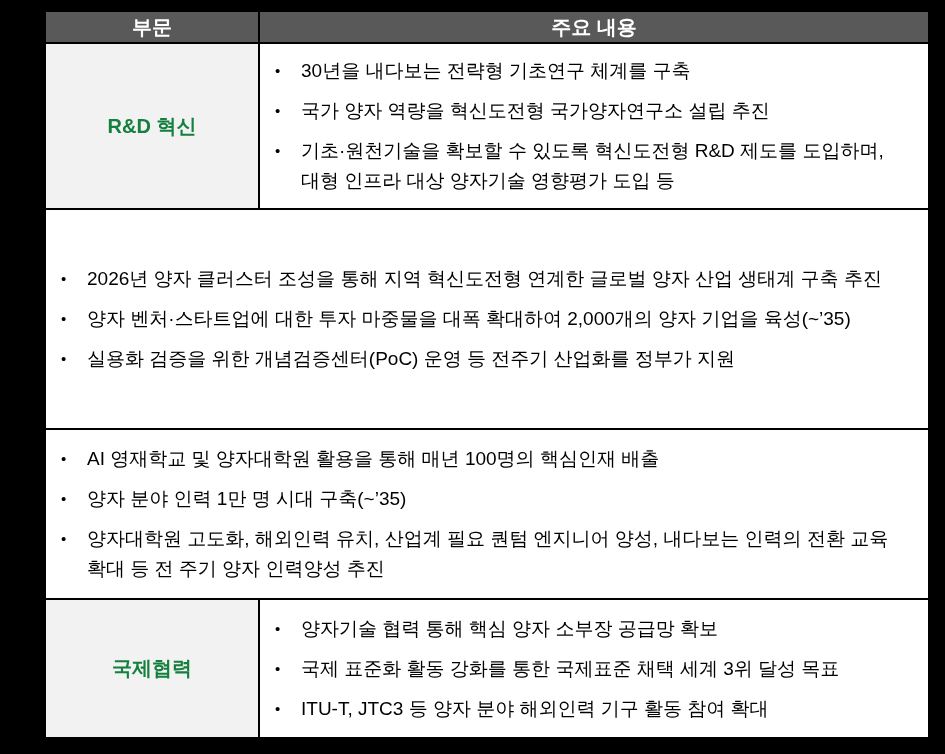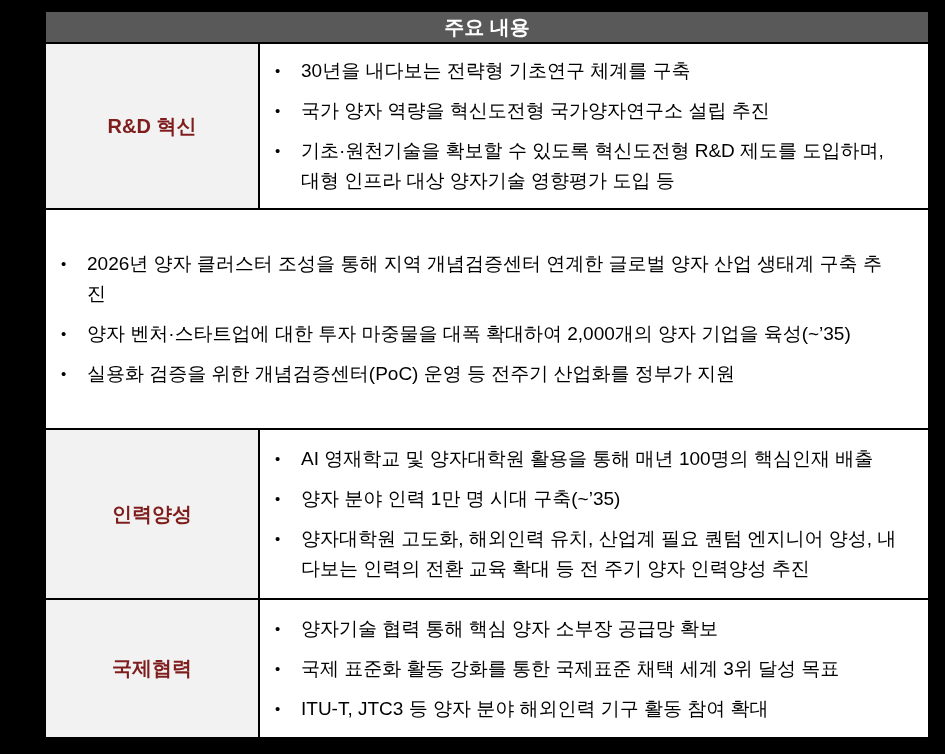--- a/index.html
+++ b/index.html
@@ -31,21 +31,21 @@
     justify-content: center;
   }
   .cat-col { flex: 0 0 214px; width: 214px; border-right: 2px solid #000000; }
   .content-col { flex: 1 1 auto; }
 
   .cat-cell {
     flex: 0 0 214px;
     width: 214px;
     border-right: 2px solid #000000;
     background: #f2f2f2;
-    color: #7f1d1d;
+    color: #15803d;
     font-weight: 700;
     font-size: 20px;
     display: flex;
     align-items: center;
     justify-content: center;
     text-align: center;
   }
   .content-cell {
     flex: 1 1 auto;
     background: #ffffff;
@@ -76,20 +76,21 @@
     padding-left: 3px;
   }
   .bullet-text { flex: 1 1 auto; word-break: normal; }
 </style>
 </head>
 <body>
 
 <div class="table-wrap">
 
   <div class="t-row hdr-row">
+    <div class="hdr-cell cat-col">부문</div>
     <div class="hdr-cell content-col">주요 내용</div>
   </div>
 
   <div class="t-row row-1">
     <div class="cat-cell">R&amp;D 혁신</div>
     <div class="content-cell">
       <div class="bullet-item">
         <span class="bullet-dot">•</span>
         <span class="bullet-text">30년을 내다보는 전략형 기초연구 체계를 구축</span>
       </div>
@@ -101,35 +102,34 @@
         <span class="bullet-dot">•</span>
         <span class="bullet-text">기초·원천기술을 확보할 수 있도록 혁신도전형 R&amp;D 제도를 도입하며, 대형 인프라 대상 양자기술 영향평가 도입 등</span>
       </div>
     </div>
   </div>
 
   <div class="t-row row-2">
     <div class="content-cell">
       <div class="bullet-item">
         <span class="bullet-dot">•</span>
-        <span class="bullet-text">2026년 양자 클러스터 조성을 통해 지역 개념검증센터 연계한 글로벌 양자 산업 생태계 구축 추진</span>
+        <span class="bullet-text">2026년 양자 클러스터 조성을 통해 지역 혁신도전형 연계한 글로벌 양자 산업 생태계 구축 추진</span>
       </div>
       <div class="bullet-item">
         <span class="bullet-dot">•</span>
         <span class="bullet-text">양자 벤처·스타트업에 대한 투자 마중물을 대폭 확대하여 2,000개의 양자 기업을 육성(~’35)</span>
       </div>
       <div class="bullet-item">
         <span class="bullet-dot">•</span>
         <span class="bullet-text">실용화 검증을 위한 개념검증센터(PoC) 운영 등 전주기 산업화를 정부가 지원</span>
       </div>
     </div>
   </div>
 
   <div class="t-row row-3">
-    <div class="cat-cell">인력양성</div>
     <div class="content-cell">
       <div class="bullet-item">
         <span class="bullet-dot">•</span>
         <span class="bullet-text">AI 영재학교 및 양자대학원 활용을 통해 매년 100명의 핵심인재 배출</span>
       </div>
       <div class="bullet-item">
         <span class="bullet-dot">•</span>
         <span class="bullet-text">양자 분야 인력 1만 명 시대 구축(~’35)</span>
       </div>
       <div class="bullet-item">

